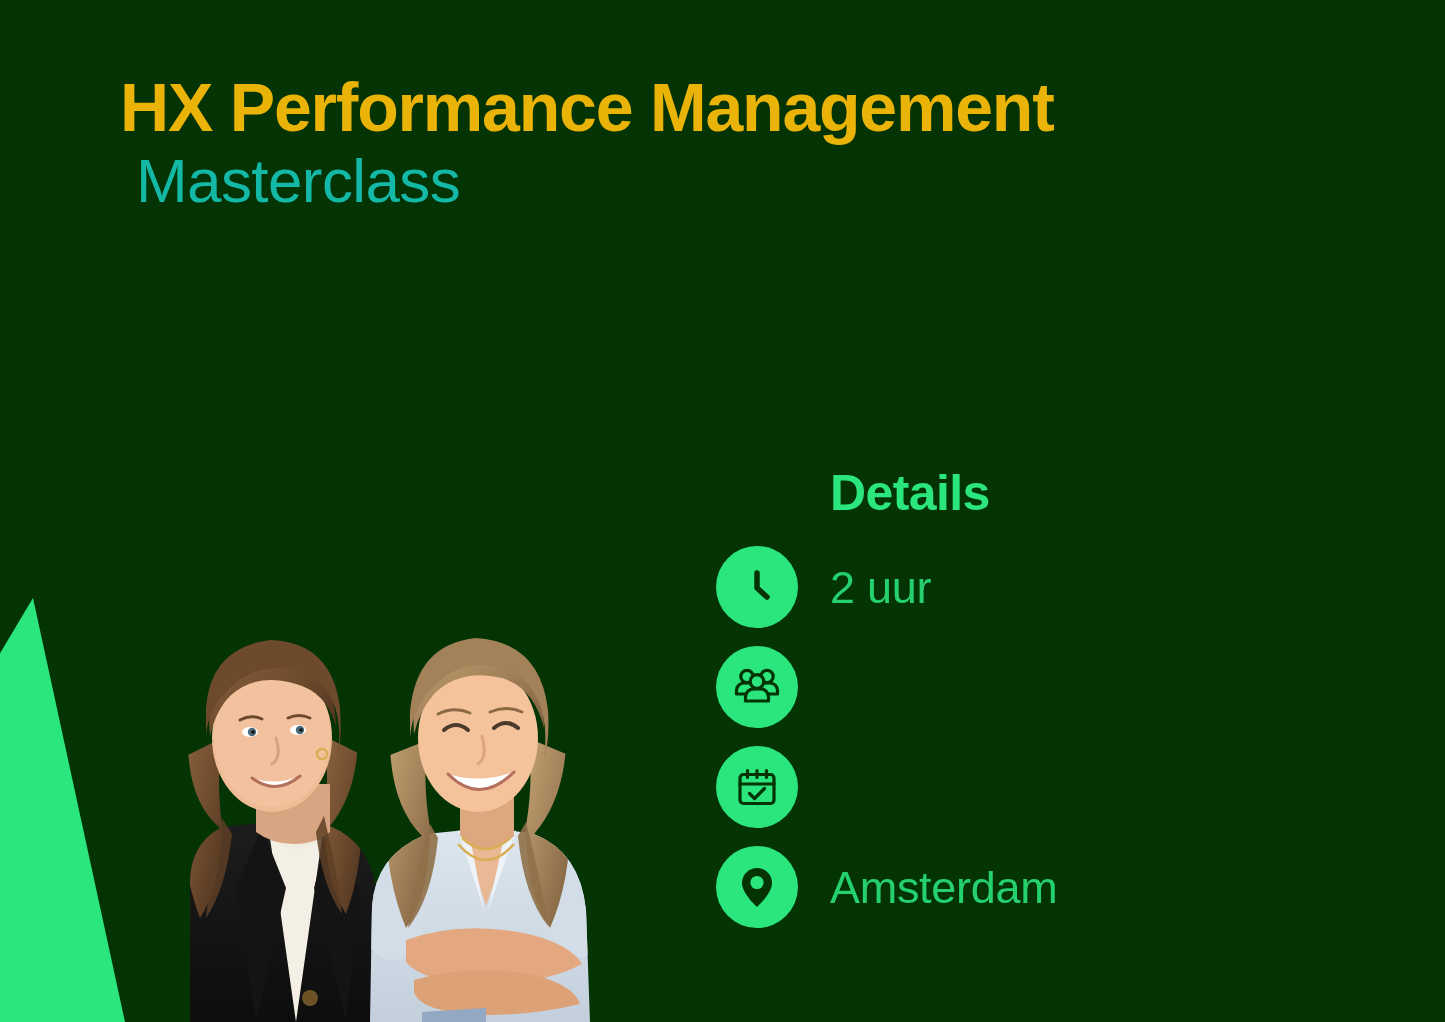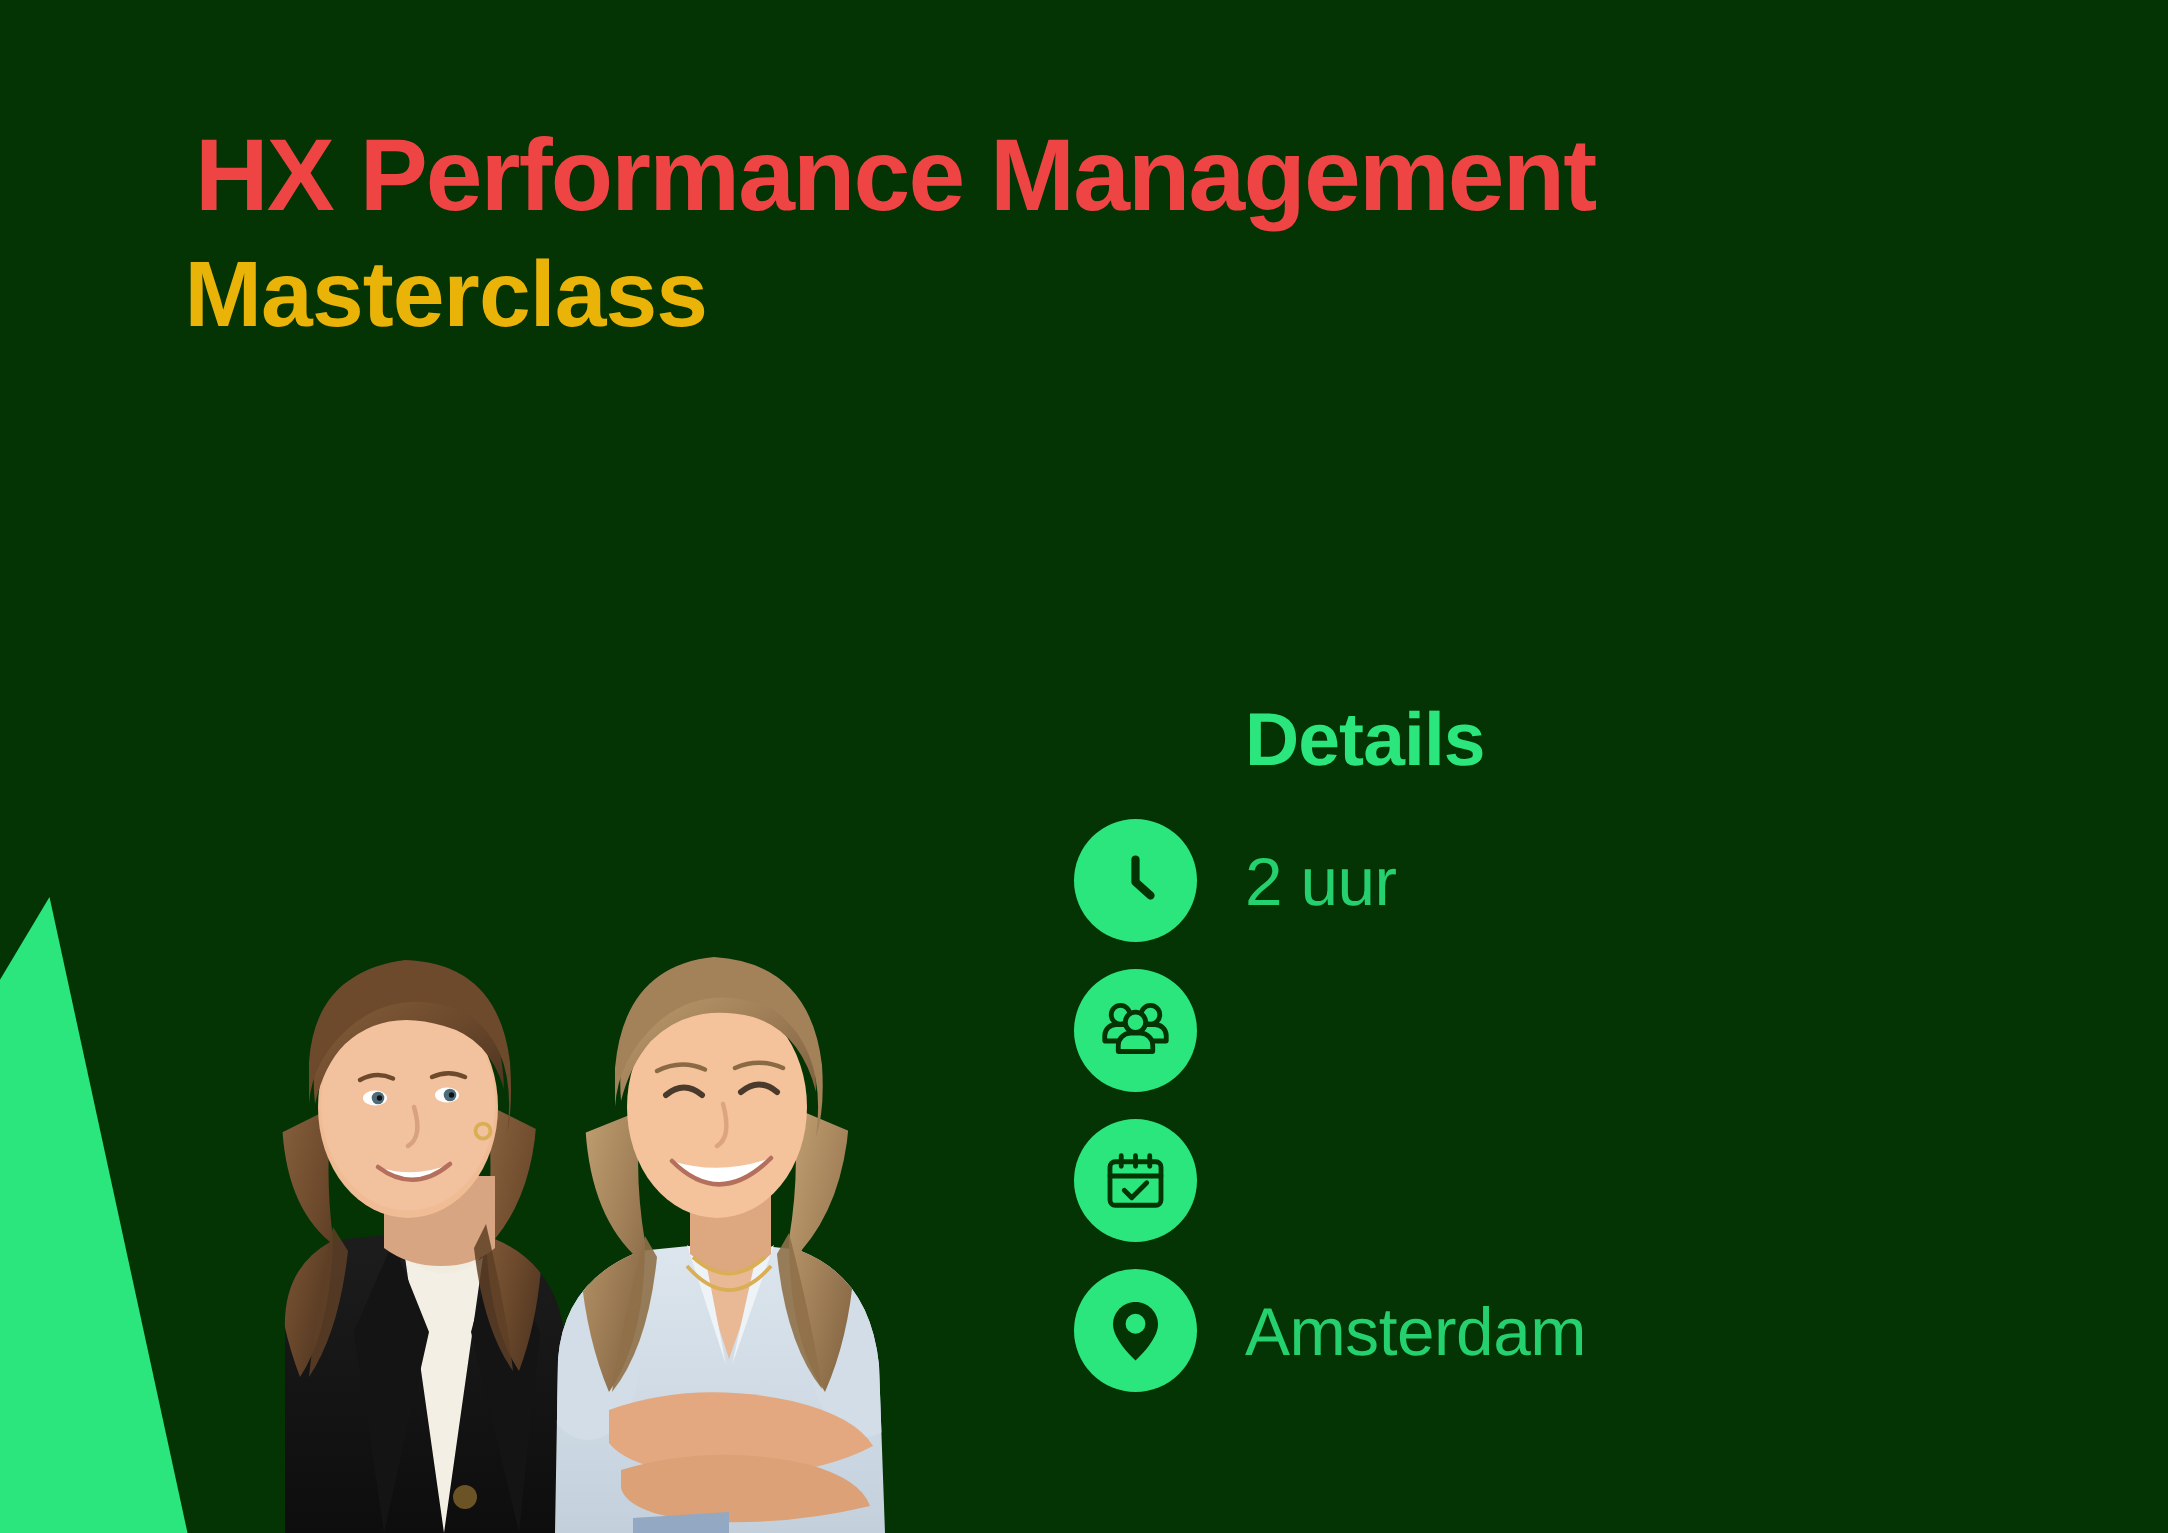--- a/index.html
+++ b/index.html
@@ -39,33 +39,33 @@
   
   #headline-block {
     position: absolute;
     left: 120px;
     top: 72px;
     width: 1180px;
   }
   #title-main {
     font-size: 68px;
     font-weight: 700;
-    color: #ef4444;
+    color: #eab308;
     letter-spacing: -1.2px;
     line-height: 1.05;
-    margin: 10px;
+    margin: 0;
     white-space: nowrap;
   }
   #title-sub {
     font-size: 62px;
-    font-weight: 700;
-    color: #eab308;
+    font-weight: 400;
+    color: #14b8a6;
     letter-spacing: -0.6px;
     line-height: 1.1;
-    margin: 4px 0 0 3px;
+    margin: 4px 0 0 16px;
     white-space: nowrap;
   }
 
   
   #details-panel {
     position: absolute;
     left: 716px;
     top: 468px;
     width: 620px;
   }

